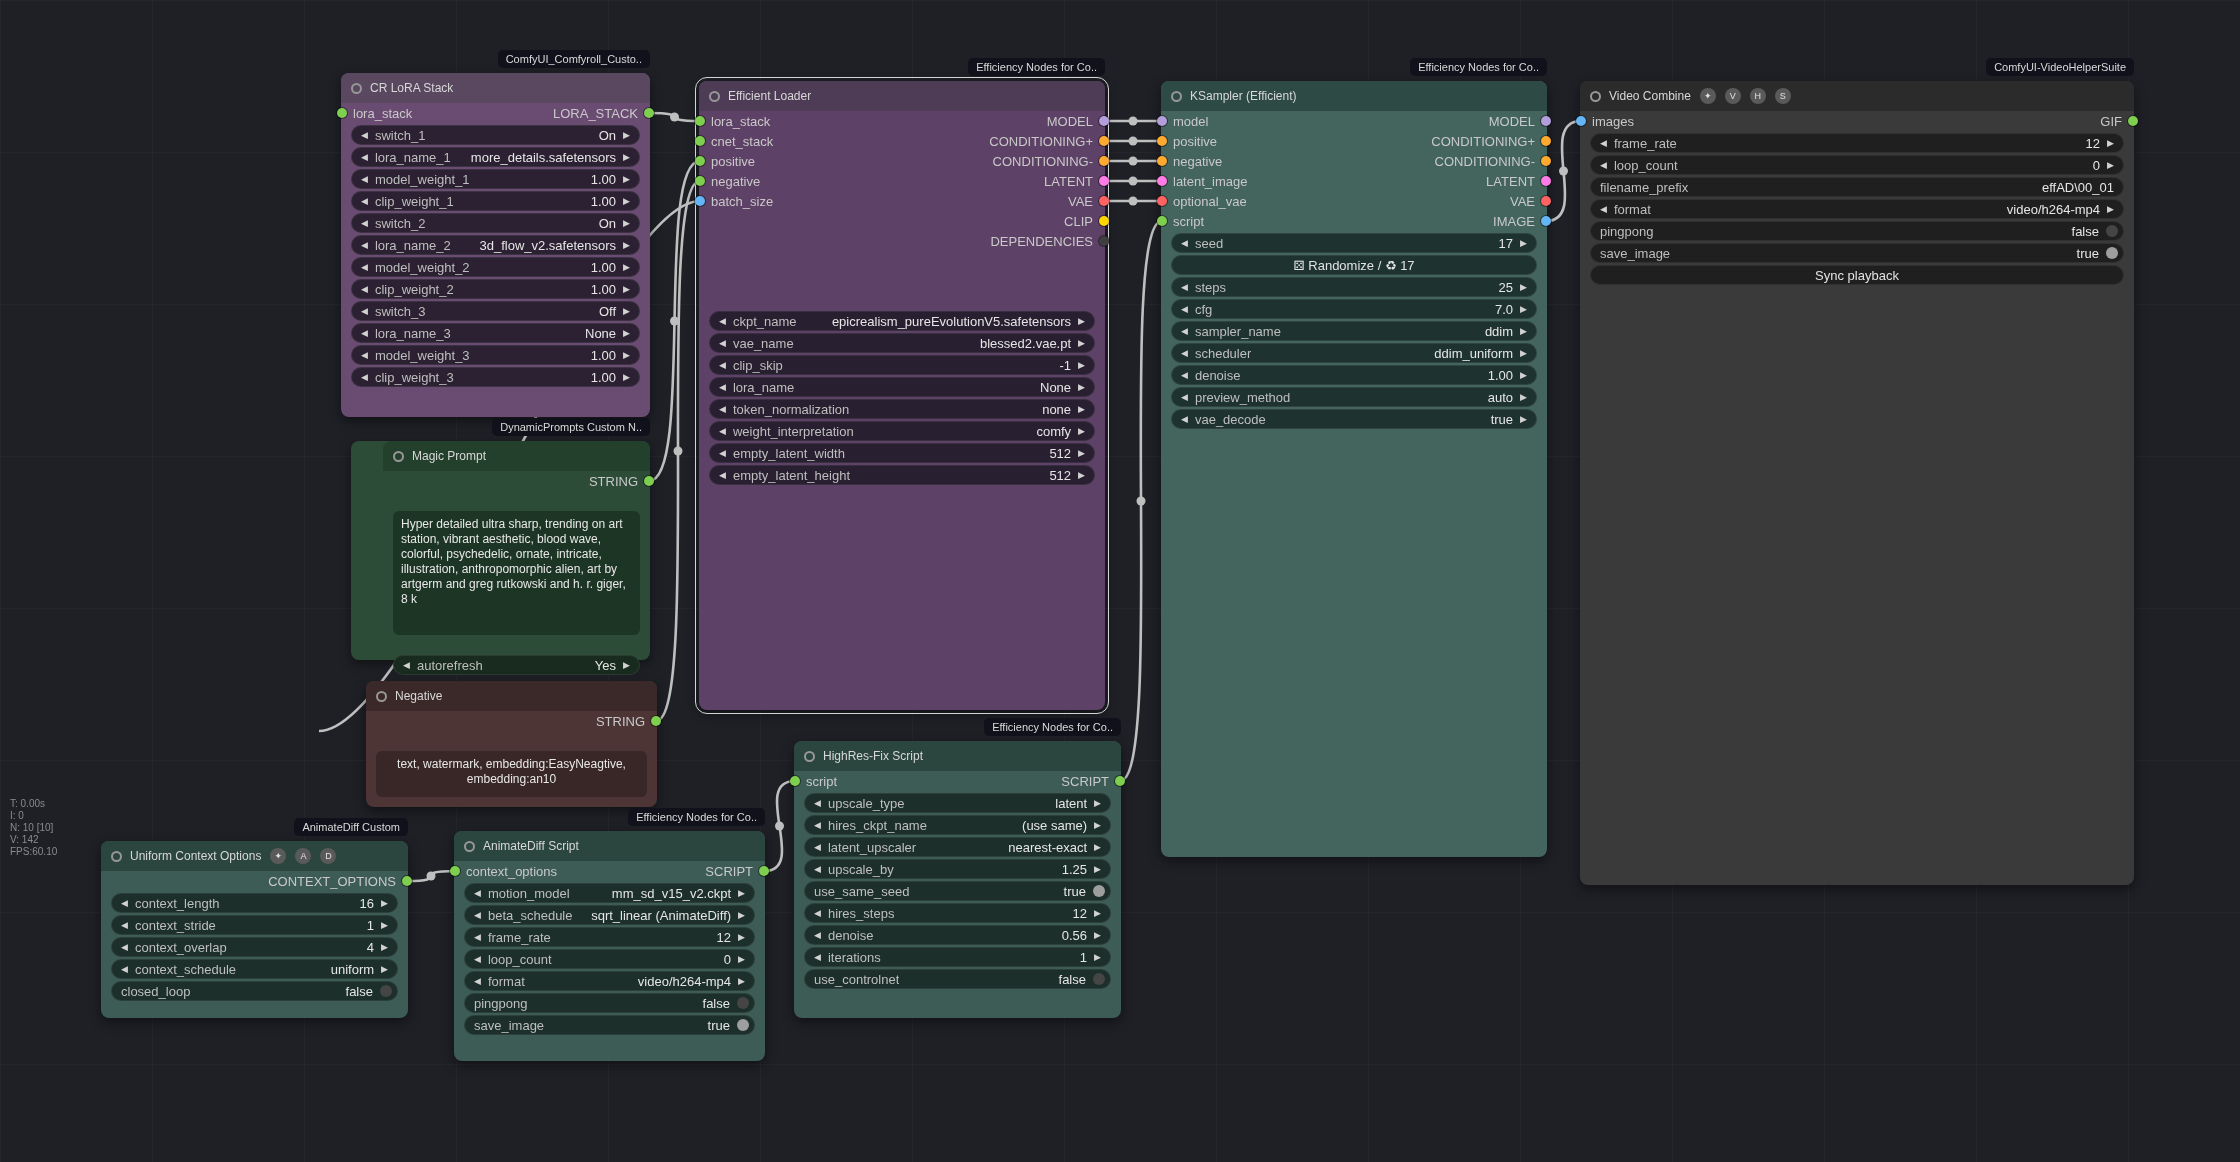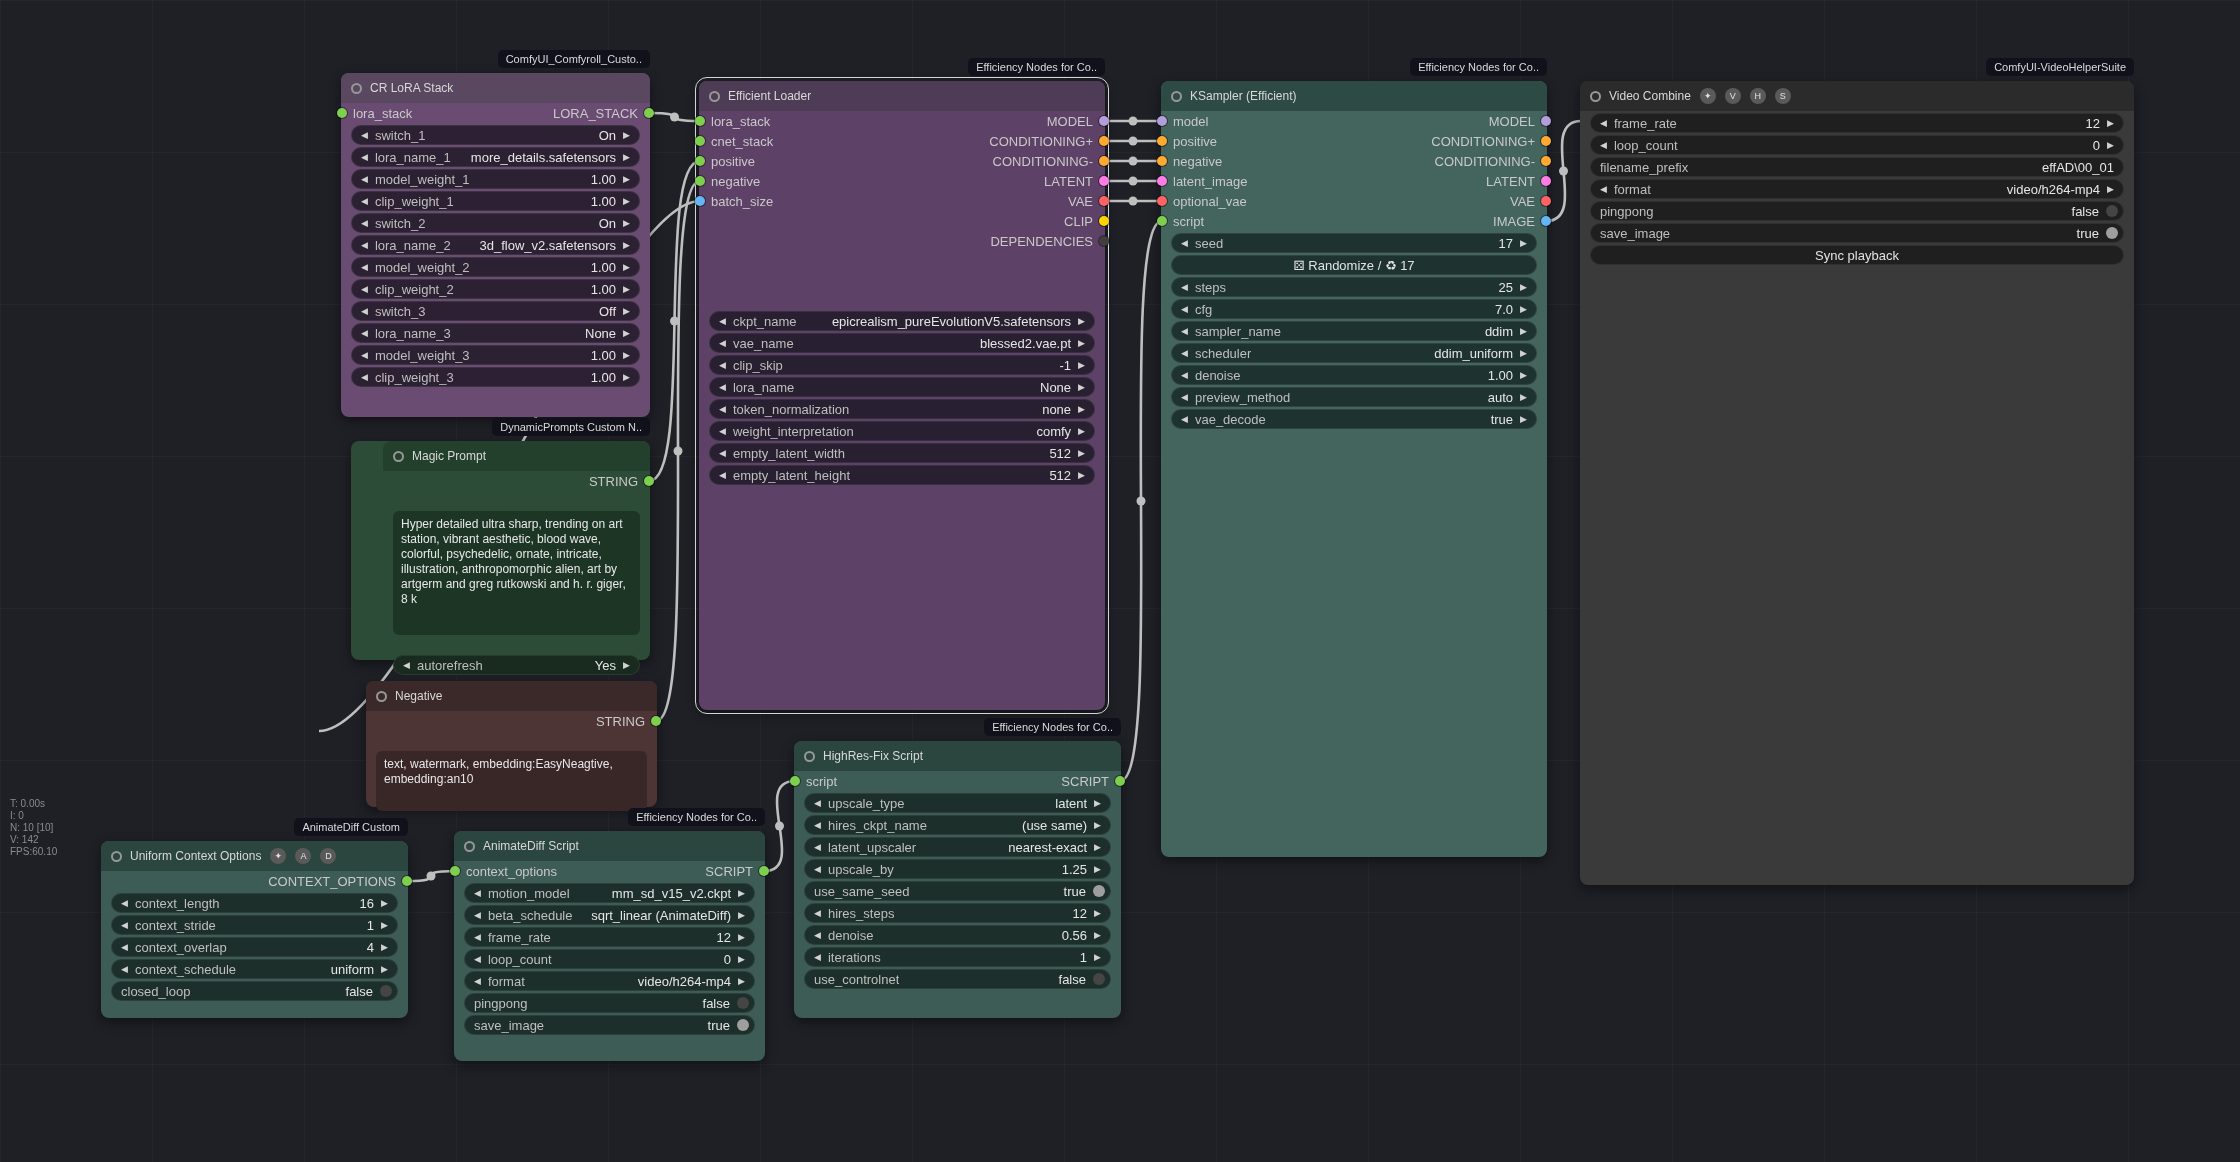--- a/index.html
+++ b/index.html
@@ -428,20 +428,30 @@
       <div class="node" style="left: 1580px; top: 81px; width: 554px; height: 804px; --body: #3a3a3a; --header: #2b2b2b; --widget: #1f1f1f;">
         <div class="badge">ComfyUI-VideoHelperSuite</div>
         <div class="node-header">
           <span class="collapse-dot"></span>
           <span class="node-title">Video Combine</span>
           <span class="title-icon">✦</span>
           <span class="title-icon">V</span>
           <span class="title-icon">H</span>
           <span class="title-icon">S</span>
         </div>
+        <div class="io-row">
+          <div class="slot in">
+            <span class="port in" style="background: rgb(100, 181, 246);"></span>
+            <span class="slot-label">images</span>
+          </div>
+          <div class="slot out">
+            <span class="slot-label">GIF</span>
+            <span class="port out" style="background: rgb(127, 207, 79);"></span>
+          </div>
+        </div>
         <div class="widgets">
           <div class="widget">
             <span class="warrow">◀</span>
             <span class="wlabel">frame_rate</span>
             <span class="wvalue">12</span>
             <span class="warrow">▶</span>
           </div>
           <div class="widget">
             <span class="warrow">◀</span>
             <span class="wlabel">loop_count</span>
@@ -500,21 +510,21 @@
           <span class="collapse-dot"></span>
           <span class="node-title">Negative</span>
         </div>
         <div class="io-row">
           <div class="slot out">
             <span class="slot-label">STRING</span>
             <span class="port out" style="background: rgb(127, 207, 79);"></span>
           </div>
         </div>
         <div class="widgets">
-          <div class="textarea" style="height: 60px;">text, watermark, embedding:EasyNeagtive, embedding:an10</div>
+          <div class="textarea" style="height: 46px; text-align: center;">text, watermark, embedding:EasyNeagtive, embedding:an10</div>
         </div>
       </div>
       <div class="node" style="left: 101px; top: 841px; width: 307px; height: 177px; --body: #3d5c55; --header: #2b453f; --widget: #1c2f2b;">
         <div class="badge">AnimateDiff Custom</div>
         <div class="node-header">
           <span class="collapse-dot"></span>
           <span class="node-title">Uniform Context Options</span>
           <span class="title-icon">✦</span>
           <span class="title-icon">A</span>
           <span class="title-icon">D</span>

